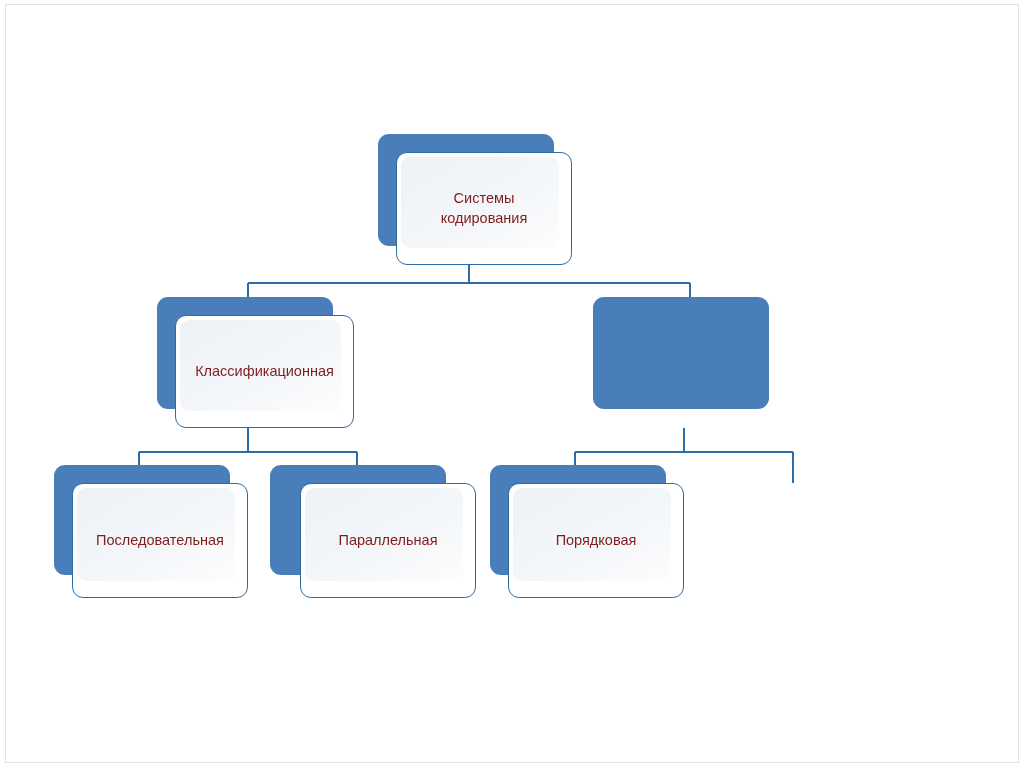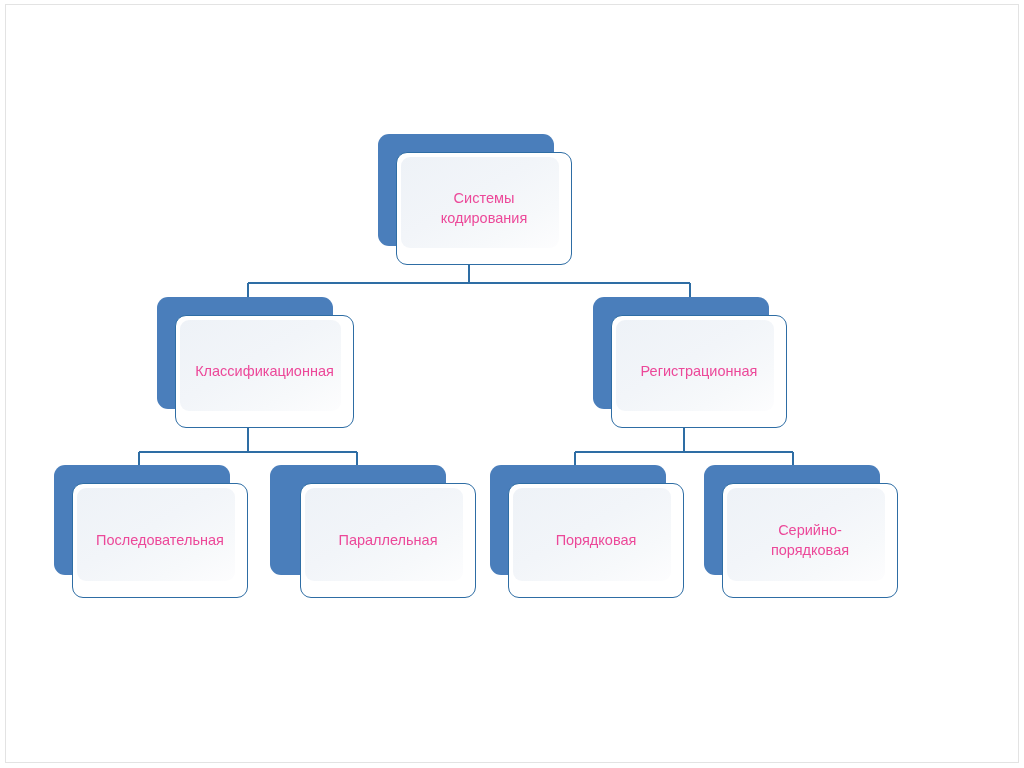--- a/index.html
+++ b/index.html
@@ -79,21 +79,21 @@
   .node .card .label {
     position: absolute;
     left: 0;
     top: 0;
     right: 0;
     bottom: 0;
     display: flex;
     align-items: center;
     justify-content: center;
     text-align: center;
-    color: #ec4899;
+    color: #7f1d1d;
     font-size: 14.5px;
     line-height: 1.35;
     padding: 0 8px;
     box-sizing: border-box;
     white-space: pre-line;
   }
   .node.root .card .label { font-size: 14.5px; }
   .node.level2 .card .label { font-size: 14.5px; }
   .node.level3 .card .label { font-size: 14.5px; }
 </style>
@@ -138,24 +138,20 @@
     <div class="node level2" style="left:157px; top:297px; width:194px; height:131px;">
       <div class="shadow-plate" style="width:176px; height:112px;"></div>
       <div class="card" style="left:18px; top:18px; width:179px; height:113px;">
         <div class="inner-panel"></div>
         <div class="label">Классификационная</div>
       </div>
     </div>
 
     <div class="node level2" style="left:593px; top:297px; width:194px; height:131px;">
       <div class="shadow-plate" style="width:176px; height:112px;"></div>
-      <div class="card" style="left:18px; top:18px; width:176px; height:113px;">
-        <div class="inner-panel"></div>
-        <div class="label">Регистрационная</div>
-      </div>
     </div>
 
     <div class="node level3" style="left:54px; top:465px; width:194px; height:133px;padding-left:44px;">
       <div class="shadow-plate" style="width:176px; height:110px;"></div>
       <div class="card" style="left:18px; top:18px; width:176px; height:115px;">
         <div class="inner-panel"></div>
         <div class="label">Последовательная</div>
       </div>
     </div>
 
@@ -168,23 +164,15 @@
     </div>
 
     <div class="node level3" style="left:490px; top:465px; width:194px; height:133px;">
       <div class="shadow-plate" style="width:176px; height:110px;"></div>
       <div class="card" style="left:18px; top:18px; width:176px; height:115px;">
         <div class="inner-panel"></div>
         <div class="label">Порядковая</div>
       </div>
     </div>
 
-    <div class="node level3" style="left:704px; top:465px; width:194px; height:133px;">
-      <div class="shadow-plate" style="width:176px; height:110px;"></div>
-      <div class="card" style="left:18px; top:18px; width:176px; height:115px;">
-        <div class="inner-panel"></div>
-        <div class="label">Серийно-
-порядковая</div>
-      </div>
-    </div>
 
   </div>
 </div>
 
 </body></html>

